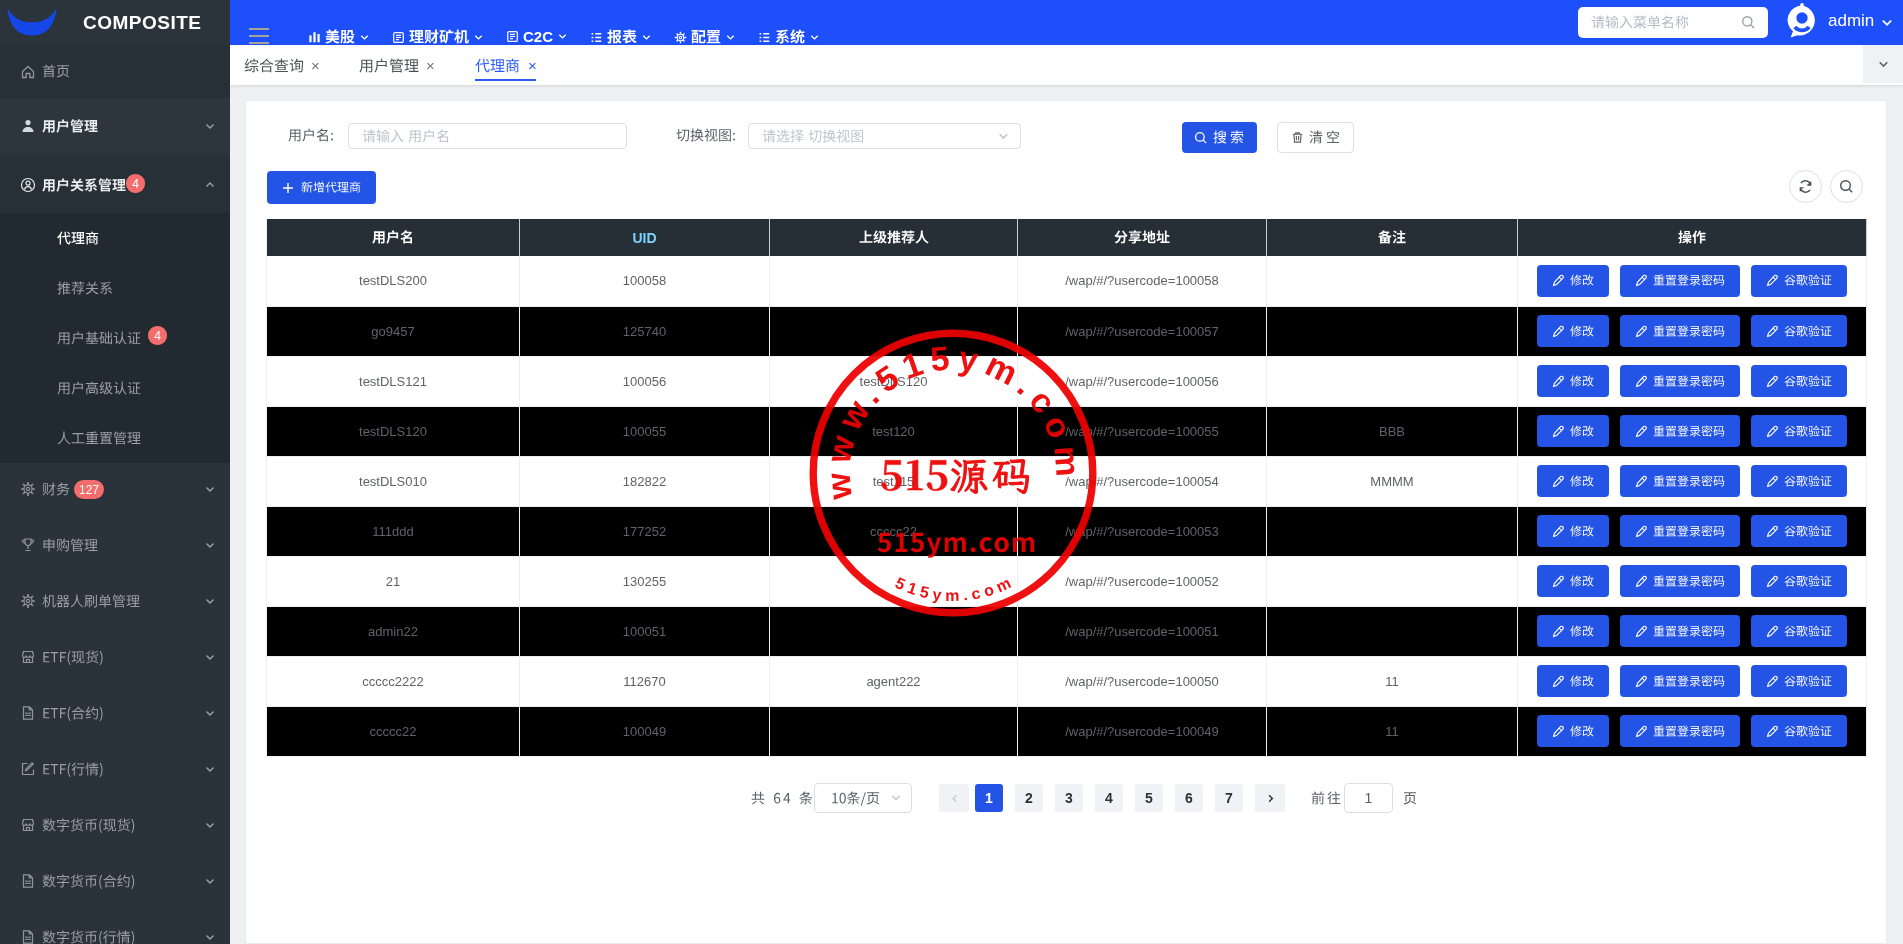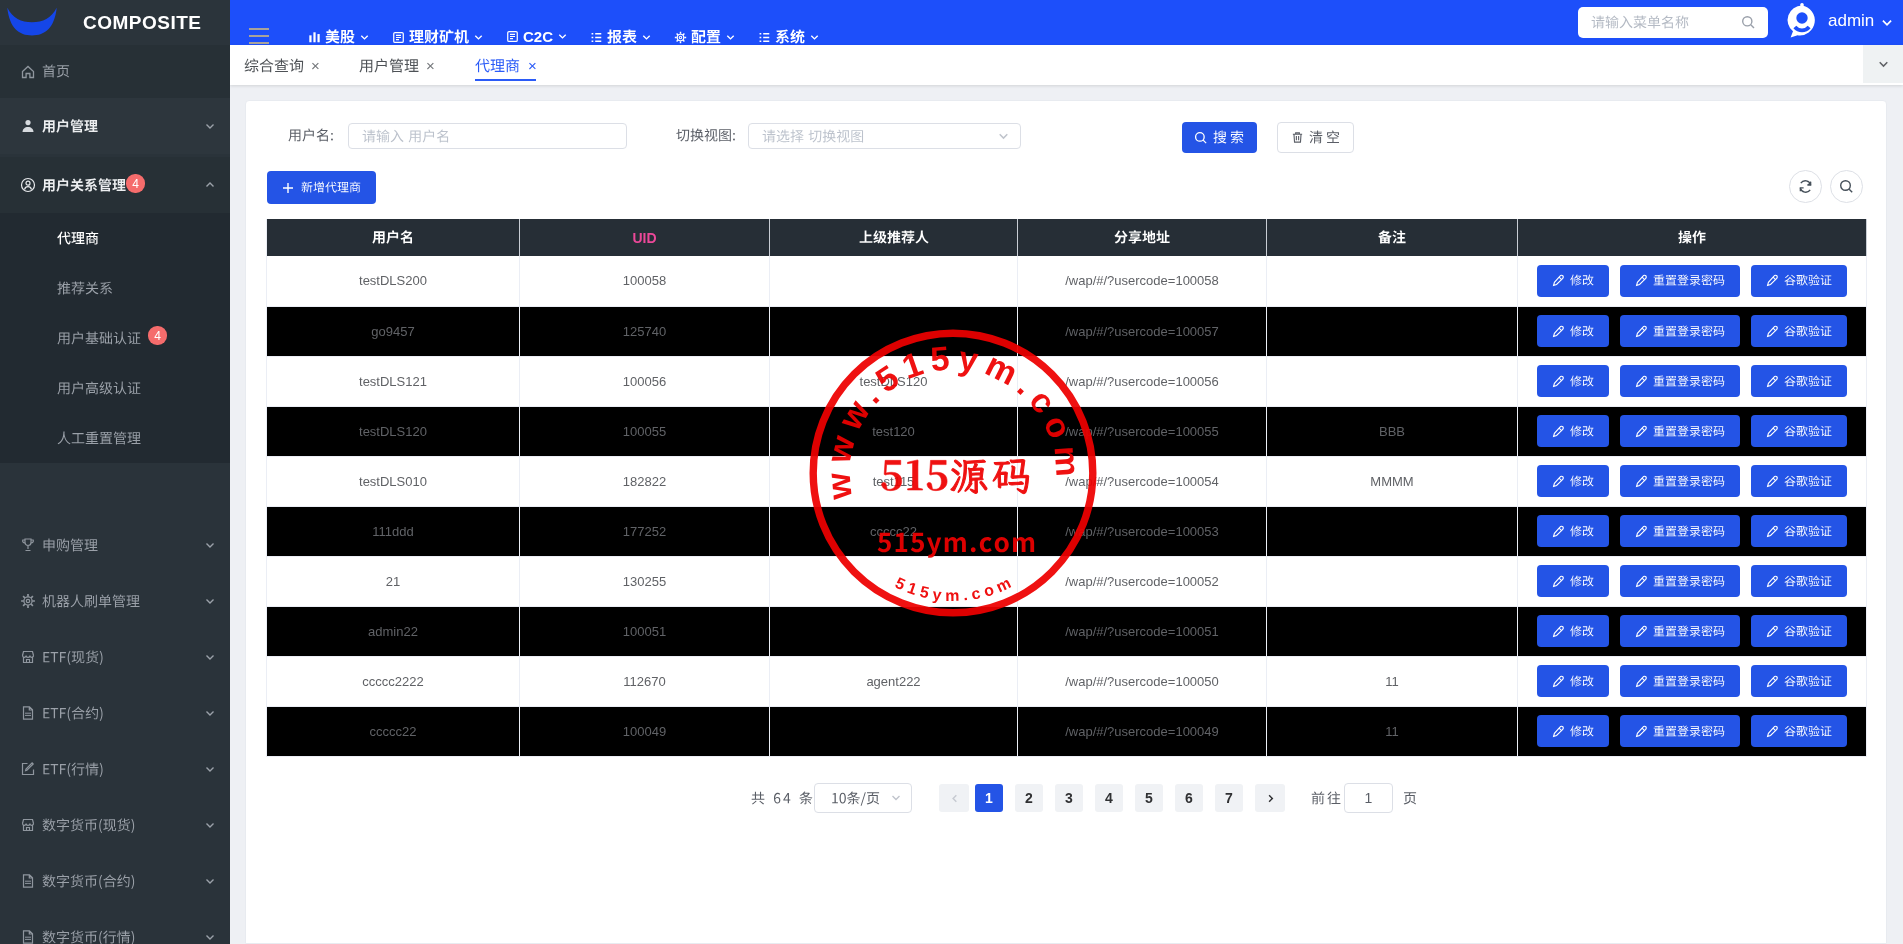--- a/index.html
+++ b/index.html
@@ -279,20 +279,37 @@
             <use href="#gR4eba" transform="translate(0.0 12.3) scale(0.01400)"></use>
             <use href="#gR5de5" transform="translate(14.0 12.3) scale(0.01400)"></use>
             <use href="#gR91cd" transform="translate(28.0 12.3) scale(0.01400)"></use>
             <use href="#gR7f6e" transform="translate(42.0 12.3) scale(0.01400)"></use>
             <use href="#gR7ba1" transform="translate(56.0 12.3) scale(0.01400)"></use>
             <use href="#gR7406" transform="translate(70.0 12.3) scale(0.01400)"></use>
           </svg>
         </span>
       </div>
  </div>
+<div class="mi" style="top:461px;height:56px">
+      <svg class="ic" viewBox="0 0 16 16" fill="none" stroke="#8f969e">
+        <circle cx="8" cy="8" r="4.1" stroke-width="1.3"></circle>
+        <circle cx="8" cy="8" r="1.7" stroke-width="1.2"></circle>
+        <path stroke-width="1.7" d="M8 1.1v2.6M8 12.3v2.6M1.1 8h2.6M12.3 8h2.6M3.1 3.1l1.9 1.9M11 11l1.9 1.9M12.9 3.1 11 5M5 11l-1.9 1.9"></path>
+      </svg>
+      <span class="tx">
+        <svg class="zh" width="28" height="15" viewBox="0 0 28 15" style="display:block;" fill="#9ba1a9">
+          <use href="#gR8d22" transform="translate(0.0 12.3) scale(0.01400)"></use>
+          <use href="#gR52a1" transform="translate(14.0 12.3) scale(0.01400)"></use>
+        </svg>
+      </span>
+      <span class="badge" style="left:74px;top:19px;width:30px;height:19px;border-radius:10px">127</span>
+      <svg class="ar" viewBox="0 0 12 12" fill="none" stroke="#9ba1a9" stroke-width="1.4">
+        <path d="M2.5 4.5 6 8l3.5-3.5"></path>
+      </svg>
+    </div>
 <div class="mi" style="top:517px;height:56px">
       <svg class="ic" viewBox="0 0 16 16" fill="none" stroke="#8f969e" stroke-width="1.2">
         <path d="M5 2h6v3.5a3 3 0 01-6 0zM5 3H2.8a2.2 2.2 0 002.2 3M11 3h2.2a2.2 2.2 0 01-2.2 3M8 8.5V12M5.5 13.5h5"></path>
       </svg>
       <span class="tx">
         <svg class="zh" width="56" height="15" viewBox="0 0 56 15" style="display:block;" fill="#9ba1a9">
           <use href="#gR7533" transform="translate(0.0 12.3) scale(0.01400)"></use>
           <use href="#gR8d2d" transform="translate(14.0 12.3) scale(0.01400)"></use>
           <use href="#gR7ba1" transform="translate(28.0 12.3) scale(0.01400)"></use>
           <use href="#gR7406" transform="translate(42.0 12.3) scale(0.01400)"></use>
@@ -701,21 +718,21 @@
             <div style="display:flex;justify-content:center">
               <svg class="zh" width="42" height="15" viewBox="0 0 42 15" style="display:block;" fill="#ffffff">
                 <use href="#gB7528" transform="translate(0.0 12.3) scale(0.01400)"></use>
                 <use href="#gB6237" transform="translate(14.0 12.3) scale(0.01400)"></use>
                 <use href="#gB540d" transform="translate(28.0 12.3) scale(0.01400)"></use>
               </svg>
             </div>
           </th>
           <th>
             <div style="display:flex;justify-content:center">
-              <span style="color:#ec4899;font-weight:bold;font-size:14px">UID</span>
+              <span style="color:#7dd3fc;font-weight:bold;font-size:14px">UID</span>
             </div>
           </th>
           <th>
             <div style="display:flex;justify-content:center">
               <svg class="zh" width="70" height="15" viewBox="0 0 70 15" style="display:block;" fill="#ffffff">
                 <use href="#gB4e0a" transform="translate(0.0 12.3) scale(0.01400)"></use>
                 <use href="#gB7ea7" transform="translate(14.0 12.3) scale(0.01400)"></use>
                 <use href="#gB63a8" transform="translate(28.0 12.3) scale(0.01400)"></use>
                 <use href="#gB8350" transform="translate(42.0 12.3) scale(0.01400)"></use>
                 <use href="#gB4eba" transform="translate(56.0 12.3) scale(0.01400)"></use>

